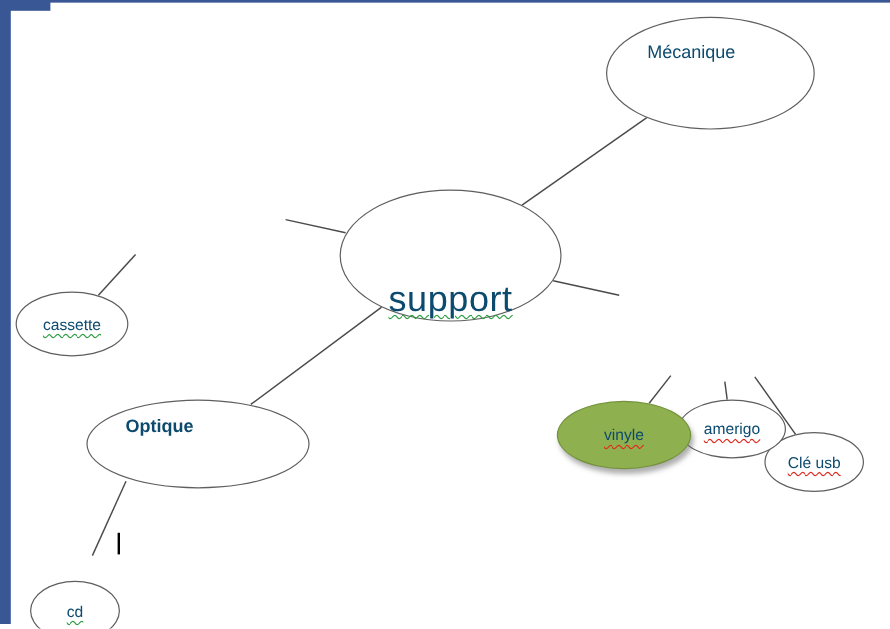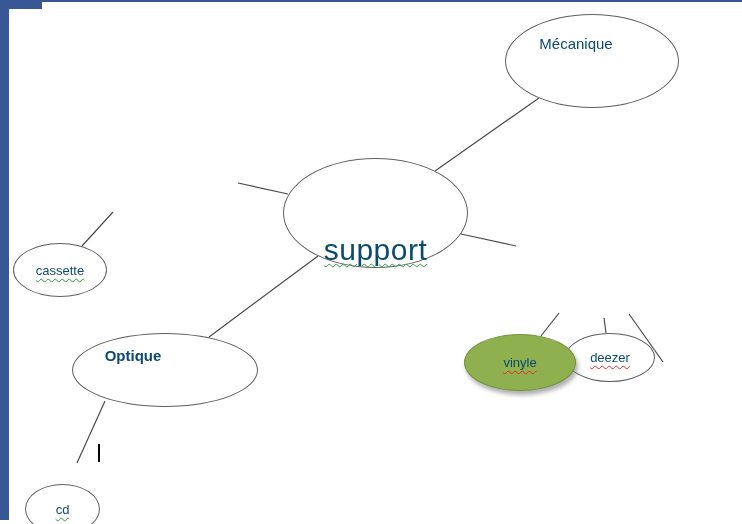--- a/index.html
+++ b/index.html
@@ -108,23 +108,26 @@
 
   <div class="node n-cassette">
     <span class="label sq-gr">cassette</span>
   </div>
 
 
   <div class="node n-top n-optique">
     <span class="label shift-opt">Optique</span>
   </div>
 
+  <div class="node n-cleusb">
+    <span class="label sq-sp">Clé usb</span>
+  </div>
 
   <div class="node n-amerigo">
-    <span class="label sq-sp">deezer</span>
+    <span class="label sq-sp">amerigo</span>
   </div>
 
   <div class="node n-deezer">
     <span class="label sq-sp">vinyle</span>
   </div>
 
   <div class="node n-cd">
     <span class="label sq-gr">cd</span>
   </div>
 

